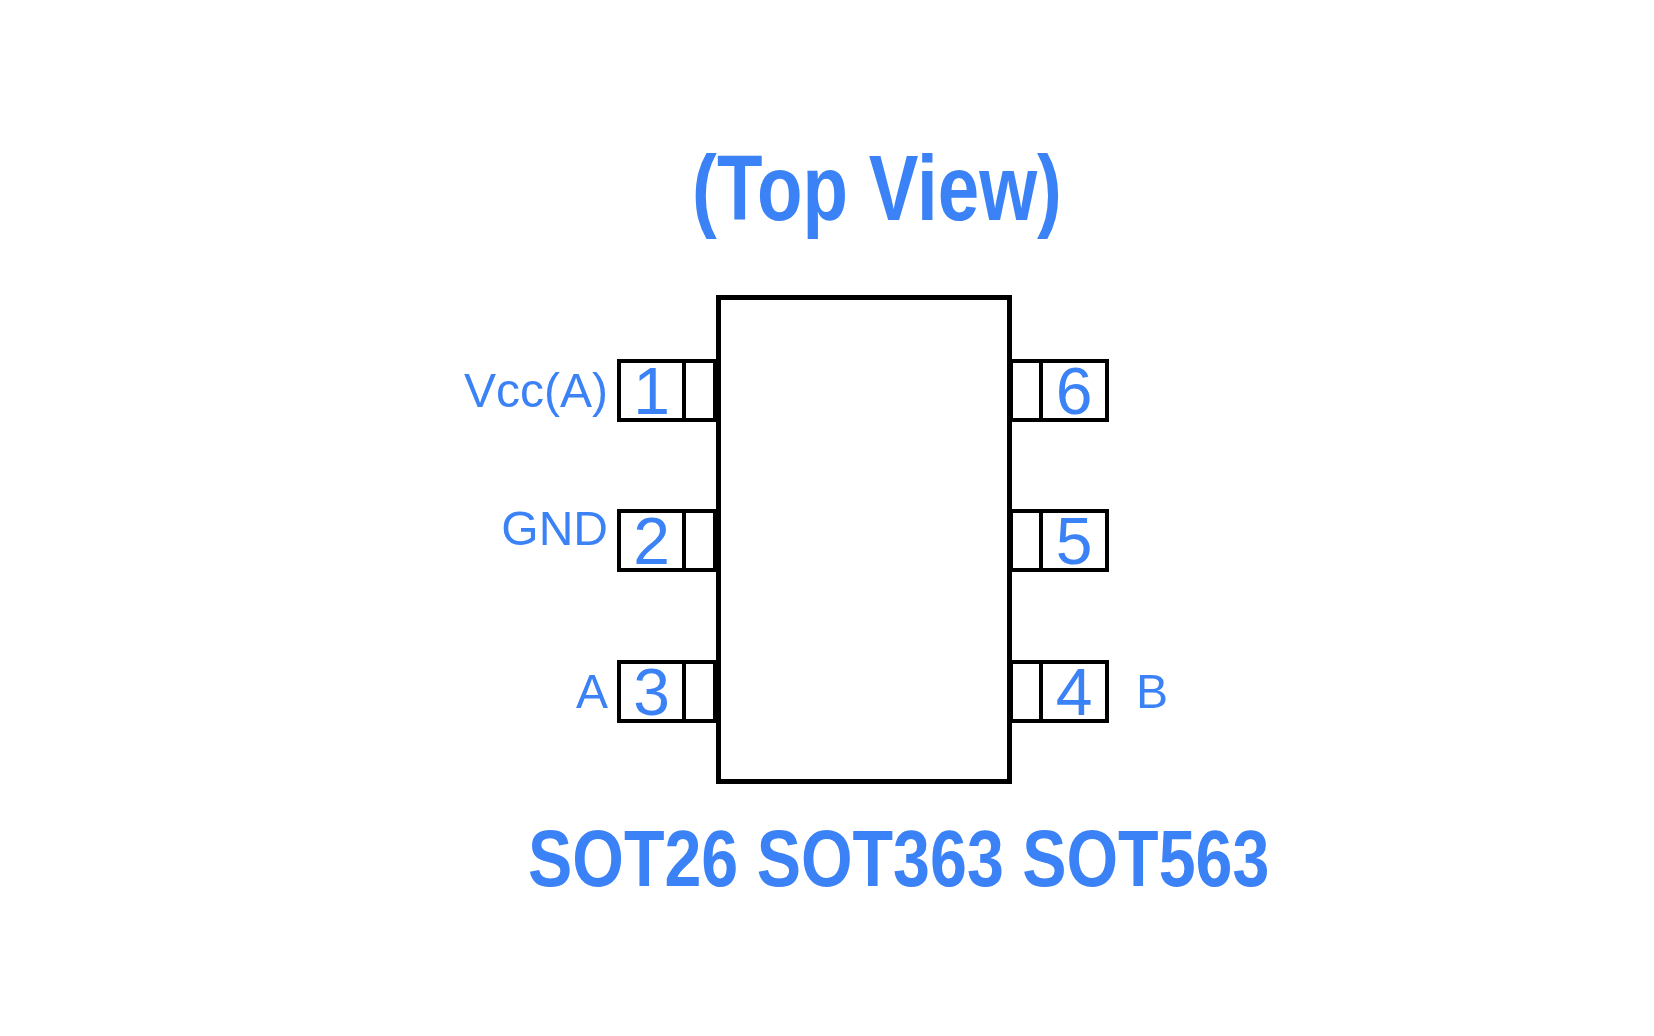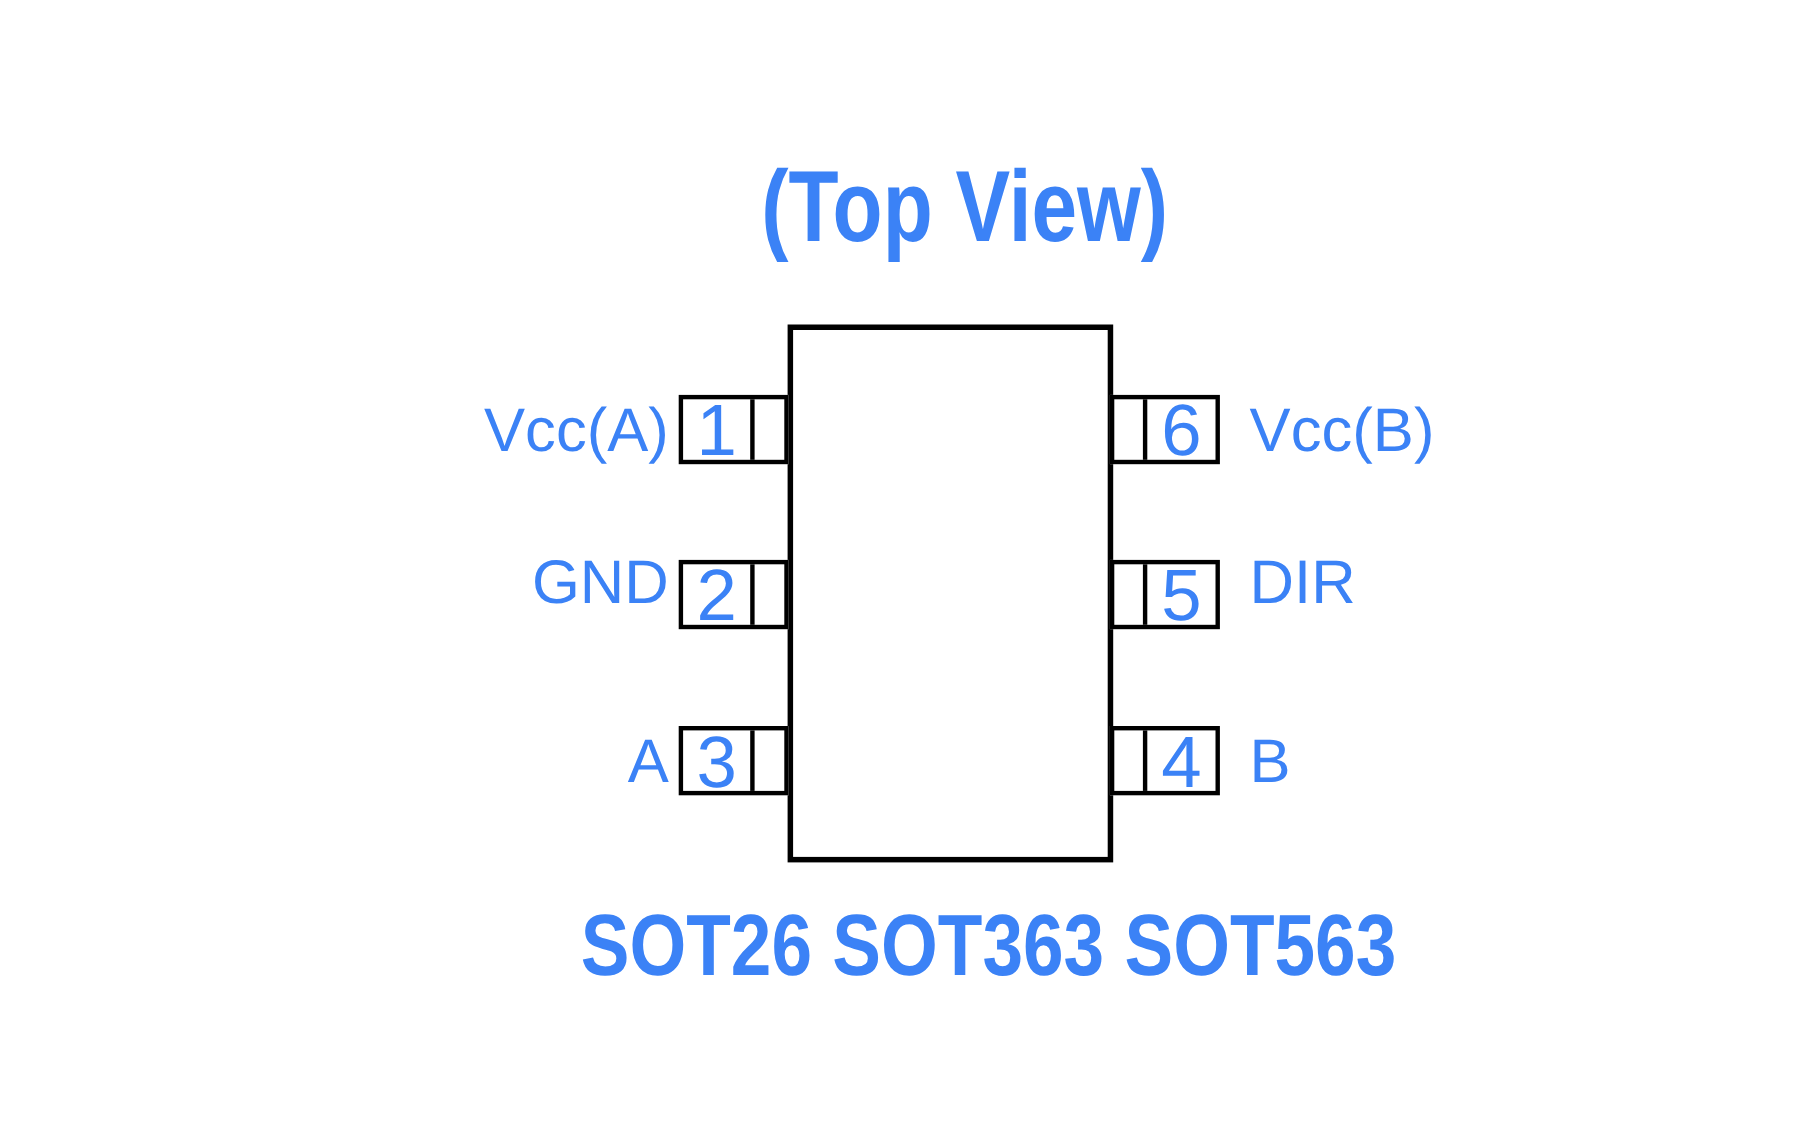--- a/index.html
+++ b/index.html
@@ -72,21 +72,21 @@
     font-size: 66px;
     font-weight: normal;
   }
   .pin.left  .pin-number { left: 0; width: 61px; }
   .pin.right .pin-number { left: 30px; right: 0; }
   .pin-label {
     position: absolute;
     height: 80px;
     display: flex;
     align-items: center;
-    font-size: 56px;
+    font-size: 48px;
     font-weight: normal;
     white-space: nowrap;
   }
   .pin-label.left-label  { left: 250px; width: 322px; justify-content: flex-end; }
   .pin-label.right-label { left: 1100px; width: 380px; justify-content: flex-start; }
   .lrow1 { top: 350px; }
   .lrow2 { top: 488px; }
   .lrow3 { top: 651px; }
   .caption {
     position: absolute;
@@ -134,19 +134,17 @@
   </div>
   <div class="pin right row3">
     <span class="pin-divider"></span>
     <span class="pin-number">4</span>
   </div>
 
   <div class="pin-label left-label lrow1">Vcc(A)</div>
   <div class="pin-label left-label lrow2">GND</div>
   <div class="pin-label left-label lrow3">A</div>
 
-  <div class="pin-label right-label lrow1">Vcc(B)</div>
-  <div class="pin-label right-label lrow2">DIR</div>
   <div class="pin-label right-label lrow3">B</div>
 
   <div class="caption">SOT26 SOT363 SOT563</div>
 
 </div>
 
 </body></html>

